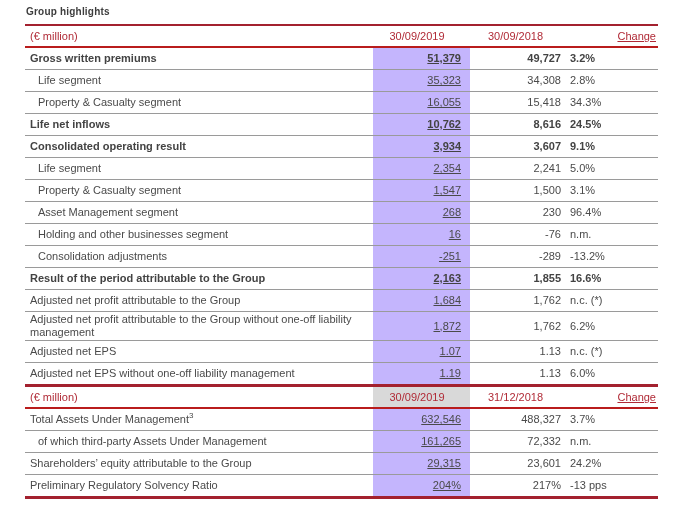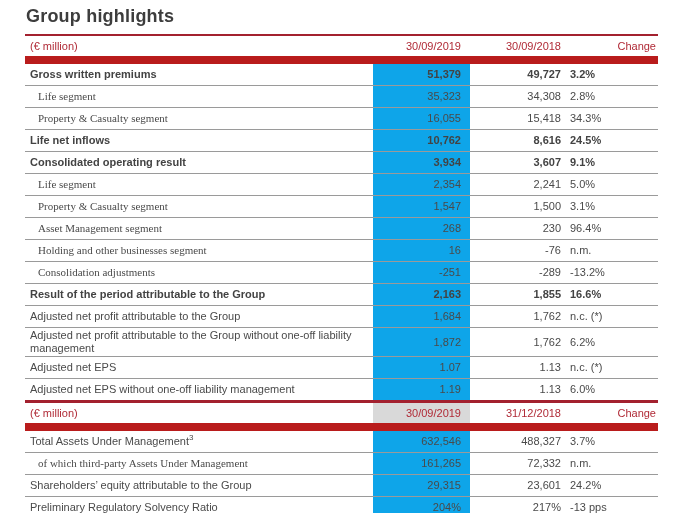--- a/index.html
+++ b/index.html
@@ -13,21 +13,21 @@
     -webkit-font-smoothing: antialiased;
   }
   .page {
     box-sizing: border-box;
     width: 680px;
     height: 513px;
     padding: 6px 22px 0 25px;
     overflow: hidden;
   }
   .title {
-    font-size: 18px;
+    font-size: 10px;
     font-weight: bold;
     color: #3d3d3d;
     margin: 0 0 7px 1px;
     letter-spacing: 0.2px;
   }
   table.fin-table {
     border-collapse: collapse;
     width: 633px;
     table-layout: fixed;
   }
@@ -36,42 +36,42 @@
   col.c-label  { width: 348px; }
   col.c-cur    { width: 97px; }
   col.c-prev   { width: 100px; }
   col.c-change { width: 88px; }
   thead th {
     font-weight: normal;
     font-size: 11px;
     color: #b02a36;
     height: 20px;
     padding: 0;
-    border-bottom: 8px solid #b91c1c;
+    border-bottom: 2px solid #b91c1c;
     vertical-align: middle;
     white-space: nowrap;
   }
   thead th.label { text-align: left; padding-left: 5px; }
-  thead th.num { text-align: right; padding-right: 9px; }
-  thead th.change { text-align: right; padding-right: 2px; }
+  thead th.num { text-align: center; padding-right: 9px; }
+  thead th.change { text-align: right; padding-right: 2px; text-decoration: underline; }
   table.second thead th.gray { background: #d9d9d9; }
   tbody td {
     font-size: 11px;
     line-height: 13px;
     height: 19px;
     padding: 1px 0;
     border-bottom: 1px solid #9a9a9a;
     vertical-align: middle;
     color: #4a4a4a;
   }
   tbody tr:last-child td { border-bottom: 0; }
   td.label { text-align: left; padding-left: 5px; }
-  td.label.indent { padding-left: 13px; font-family: Liberation Serif, serif; }
+  td.label.indent { padding-left: 13px; }
   td.num { text-align: right; padding-right: 9px; white-space: nowrap; }
-  td.c2019 { background: #0ea5e9; }
+  td.c2019 { background: #c4b5fd; text-decoration: underline; }
   td.change { padding-right: 2px; white-space: nowrap; }
   tr.bold td { font-weight: bold; color: #434343; }
   sup { font-size: 8px; line-height: 0; }
 </style>
 </head>
 <body>
 
 <div class="page">
 
   <h1 class="title">Group highlights</h1>

